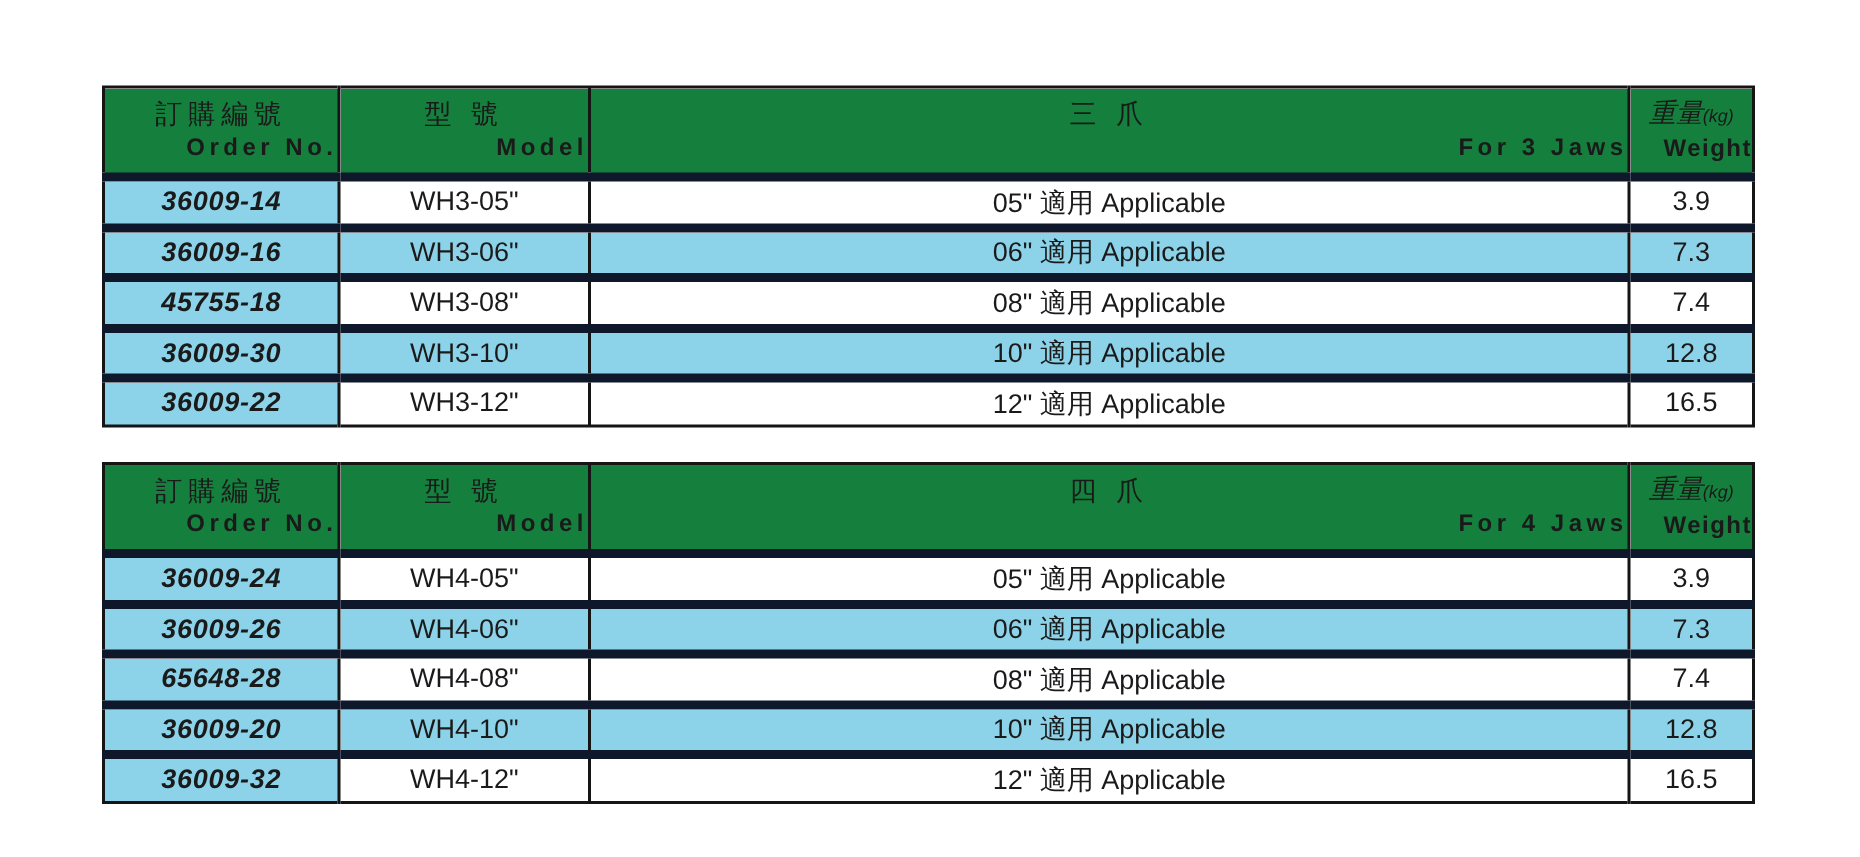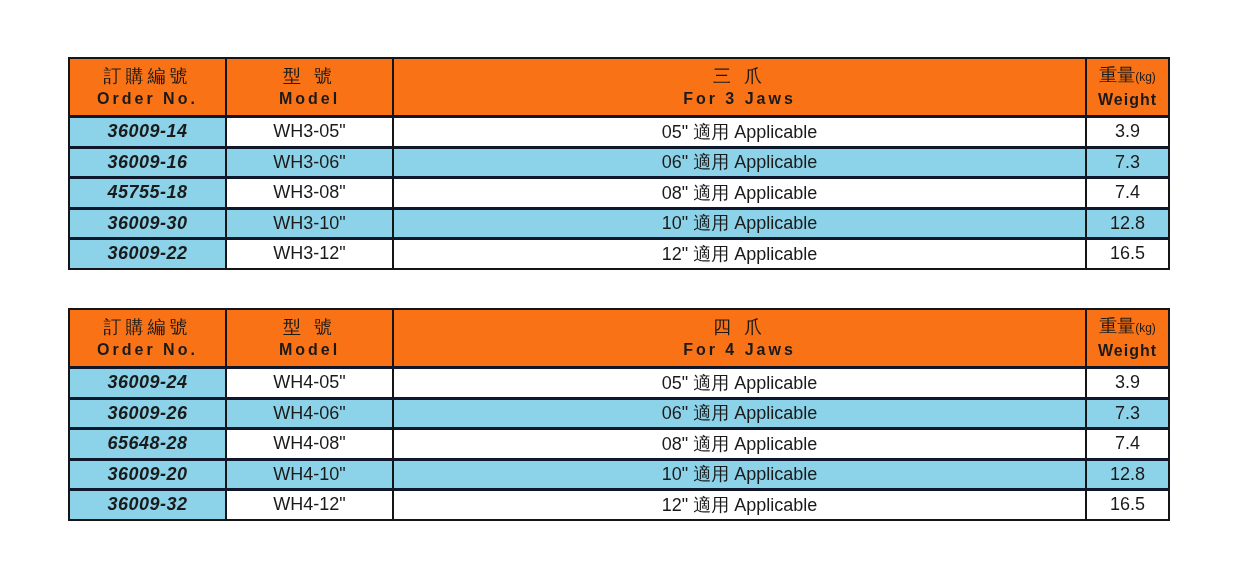--- a/index.html
+++ b/index.html
@@ -31,50 +31,51 @@
     border-left: 2px solid #151515;
     border-right: 2px solid #151515;
     padding: 0;
     text-align: center;
     vertical-align: middle;
     overflow: hidden;
     white-space: nowrap;
   }
   
   table.catalog thead th {
-    background: #f97316;
+    background: #15803d;
     border-bottom: 2px solid #151515;
     height: 52px;
     padding: 2px 0;
     margin-left: 16px;
   }
   .hdr-zh {
     display: block;
     font-size: 18px;
     font-weight: 400;
     letter-spacing: 4px;
     line-height: 24px;
   }
   .hdr-en {
     display: block;
     font-size: 16px;
     font-weight: 700;
     letter-spacing: 3px;
     line-height: 22px;
+    text-align: right;
   }
   .hdr-en.tight { letter-spacing: 1px; }
-  .hdr-zh.tight { letter-spacing: 0; }
+  .hdr-zh.tight { letter-spacing: 0; font-style: italic; }
   .kg-unit {
     font-size: 12px;
     letter-spacing: 0;
     font-weight: 400;
   }
   
   table.catalog tbody td {
-    border-top: 3px solid #0f172a;
+    border-top: 6px solid #0f172a;
     border-bottom: 1px solid #4a4a4a;
     height: 27.5px;
     font-size: 18px;
     background: #ffffff;
   }
   table.catalog tbody tr:nth-child(even) td { background: #8CD2E8; }
   table.catalog tbody td.col-order {
     background: #8CD2E8;
     font-weight: 700;
     font-style: italic;

